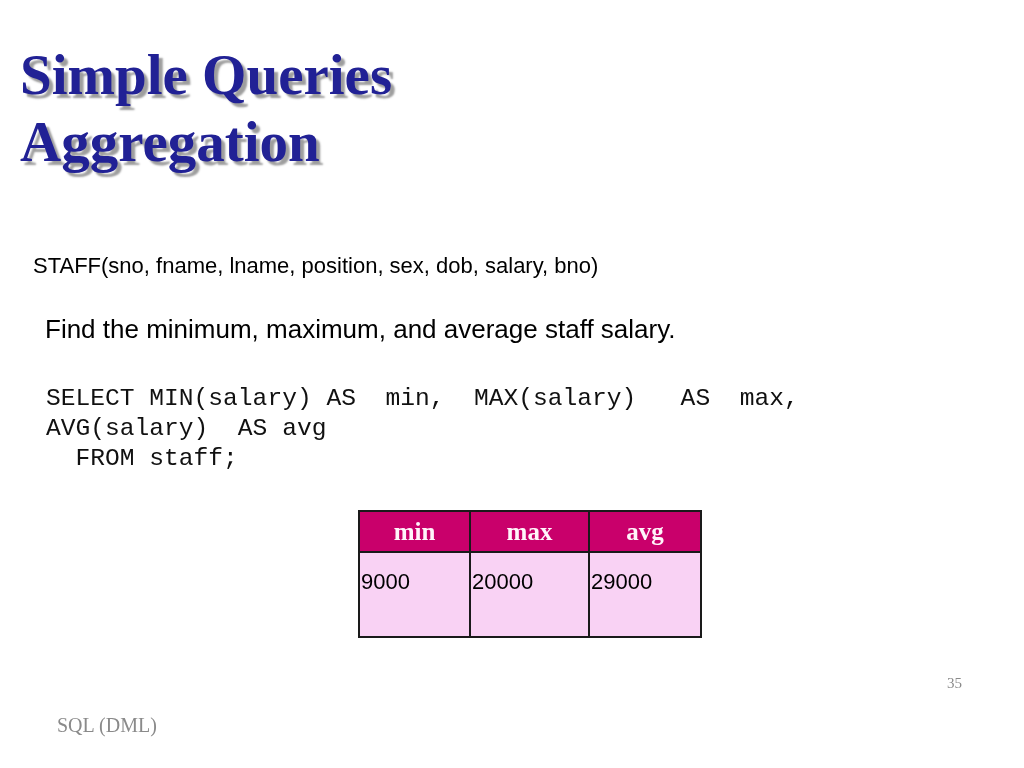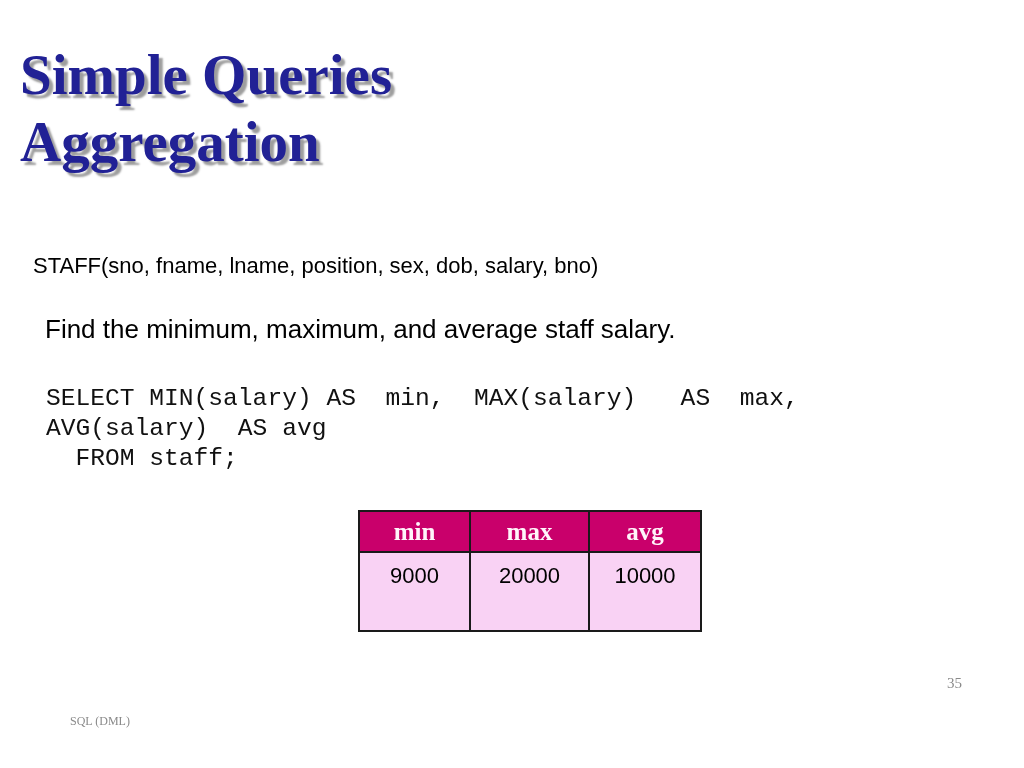--- a/index.html
+++ b/index.html
@@ -57,28 +57,28 @@
     font-family: "Liberation Serif", serif;
     font-weight: bold;
     font-size: 25px;
     text-align: center; vertical-align: middle;
   }
   .result-table td {
     height: 66px;
     background: var(--table-row-bg, #f9d2f4);
     color: var(--body-text, #000);
     font-size: 22px;
-    text-align: center; vertical-align: top;
-    padding-top: 10px;
+    vertical-align: top;
+    padding-top: 16px;
   }
 
   .footer-left {
-    position: absolute; left: 70px; top: 714px;
+    position: absolute; left: 57px; top: 714px;
     font-family: "Liberation Serif", serif;
-    font-size: 12px; color: var(--footer-text, #8a8a8a);
+    font-size: 20px; color: var(--footer-text, #8a8a8a);
   }
   .page-number {
     position: absolute; right: 62px; top: 675px;
     font-family: "Liberation Serif", serif;
     font-size: 15px; color: var(--footer-text, #8a8a8a); text-align: center;
   }
 </style>
 </head>
 <body>
 
@@ -107,21 +107,21 @@
       <tr>
         <th>min</th>
         <th>max</th>
         <th>avg</th>
       </tr>
     </thead>
     <tbody>
       <tr>
         <td>9000</td>
         <td>20000</td>
-        <td>10000</td>
+        <td>29000</td>
       </tr>
     </tbody>
   </table>
 
   <div class="footer-left">SQL (DML)</div>
 
   <div class="page-number">35</div>
 
 </div>
 

